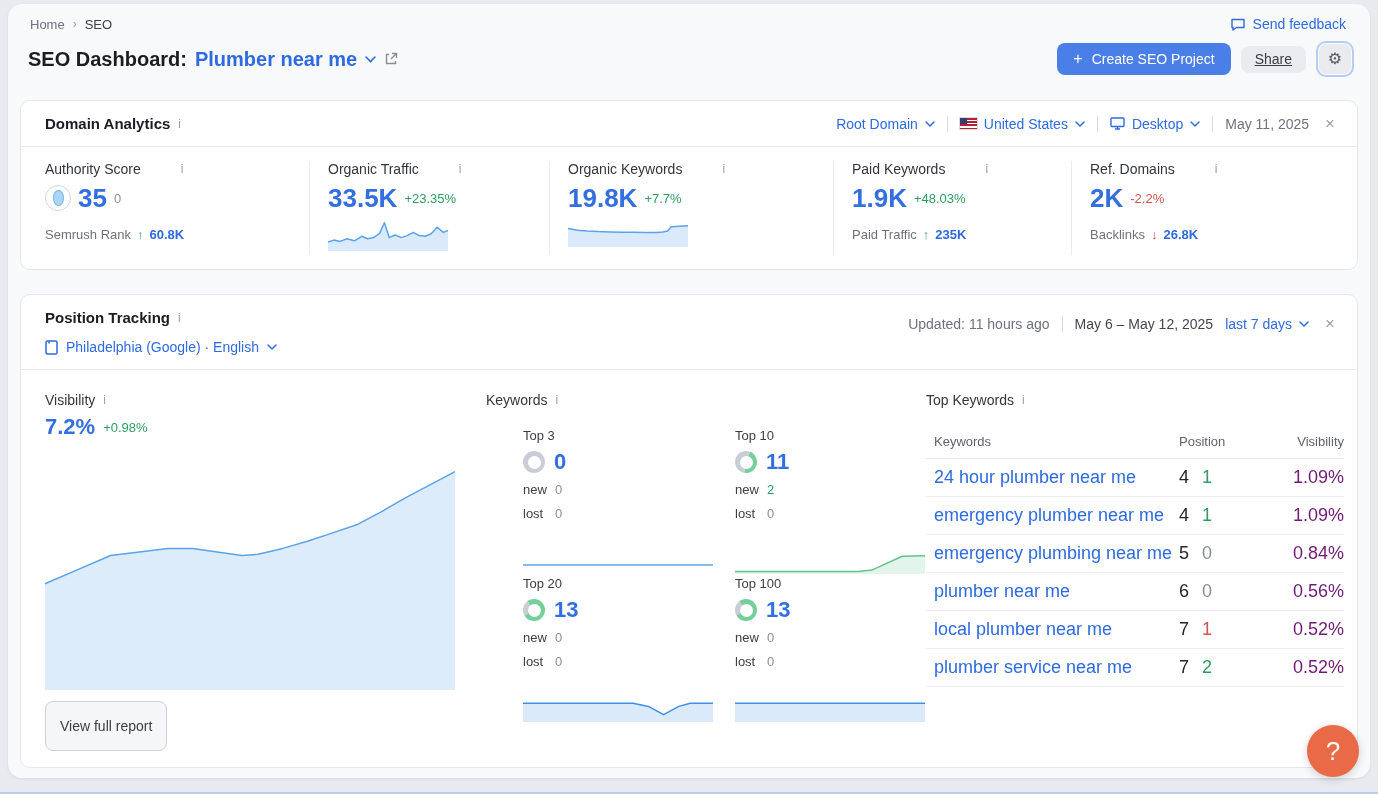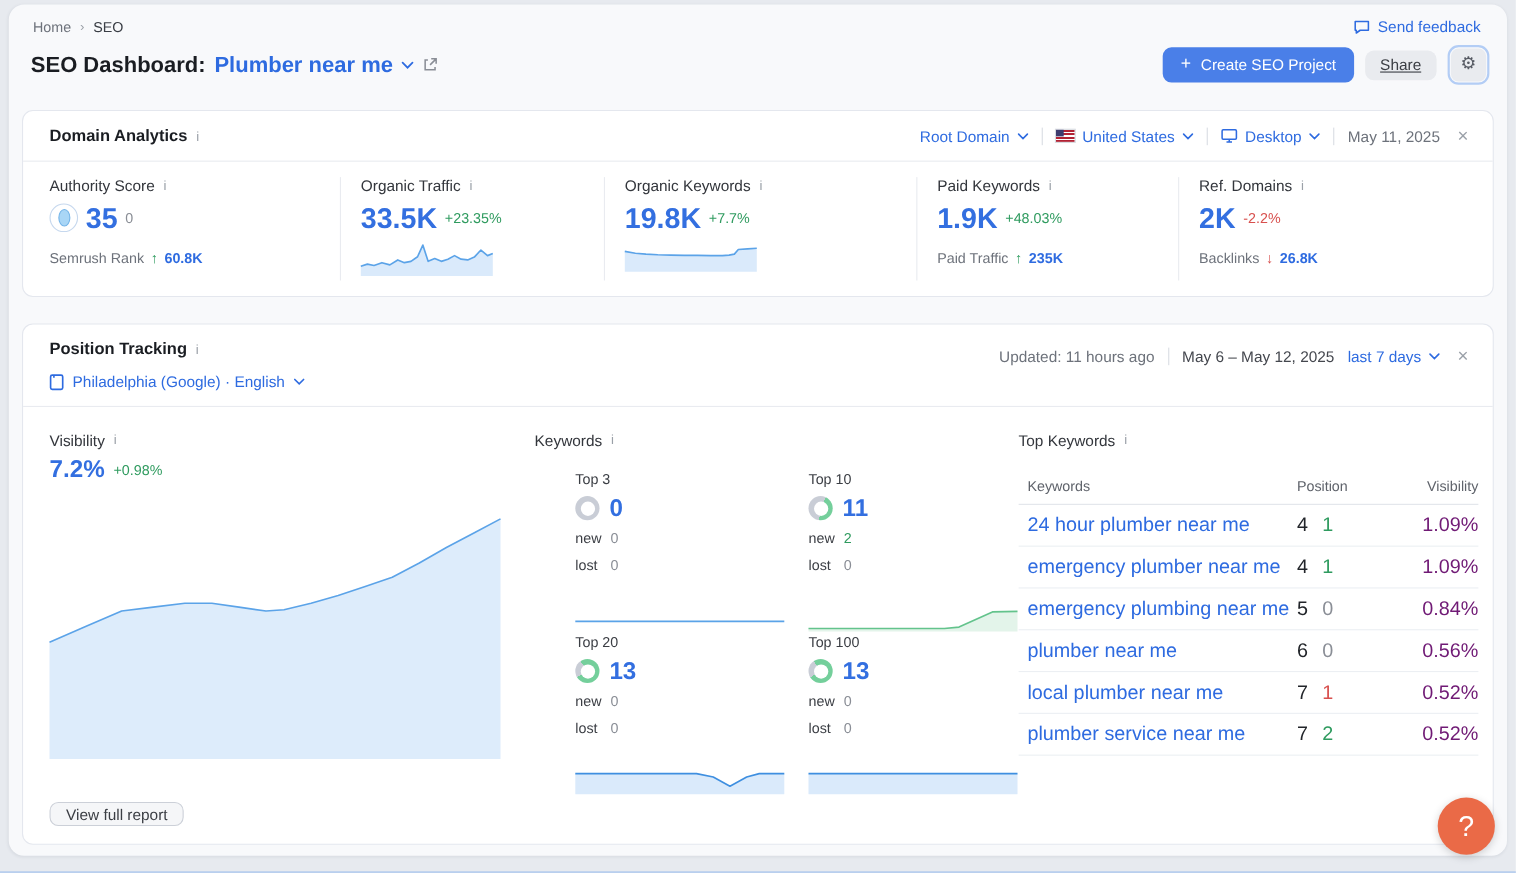--- a/index.html
+++ b/index.html
@@ -39,21 +39,21 @@
   .vsep { width:1px; height:16px; background:#d9dce3; margin:0 12px; }
   .da-date { color:#6d727b; }
   .close { color:#9aa0a8; font-size:17px; margin-left:16px; cursor:pointer; line-height:1; }
   .us-flag { width:17px; height:11px; display:inline-block; background:repeating-linear-gradient(#b22234 0 1.6px,#fff 1.6px 3.2px); position:relative; outline:1px solid #d8dbe0; }
   .us-flag::after { content:""; position:absolute; left:0; top:0; width:7px; height:6px; background:#3c3b6e; }
 
   
   .da-metrics { position:absolute; left:24px; right:24px; top:60px; bottom:14px; display:grid; grid-template-columns:264px 240px 284px 238px 1fr; }
   .da-col { border-left:1px solid #e9ebf0; padding-left:18px; position:relative; }
   .da-col:first-child { border-left:none; padding-left:0; }
-  .m-label { font-size:14px; color:#33363c; display:flex; align-items:center; }
+  .m-label { font-size:14px; color:#33363c; display:flex; align-items:center;gap:32px; }
   .m-value-row { margin-top:8px; display:flex; align-items:center; gap:7px; }
   .m-value { font-size:26px; font-weight:700; color:#336fe0; line-height:1; }
   .m-change { font-size:13px; font-weight:400; }
   .m-change.up { color:#2f9b5f; } .m-change.down { color:#d8504e; }
   .m-delta { font-size:13px; color:#8a8e96; }
   .m-sub { margin-top:16px; font-size:13px; color:#6d727b; display:flex; align-items:center; gap:6px; }
   .arrow-up { color:#2f9b5f; } .arrow-down { color:#d8504e; }
   .m-link { color:#2e6be0; cursor:pointer;font-weight:bold; }
   .m-spark { display:block; margin-top:8px; overflow:visible; }
   .as-icon { width:26px; height:26px; border:1.5px solid #c6d8ee; border-radius:50%; display:inline-flex; align-items:center; justify-content:center; }
@@ -89,21 +89,21 @@
 
   .pt-topkw { position:absolute; left:905px; top:97px; width:418px; }
   .tk-head { margin-top:26px; display:grid; grid-template-columns:1fr 85px 80px; padding:0 0 9px 8px; border-bottom:1px solid #e2e5ea; color:#5f636b; font-size:13px; }
   .tk-head .r { text-align:right; }
   .tk-row { display:grid; grid-template-columns:1fr 85px 80px; align-items:center; height:38px; border-bottom:1px solid #eceff3; padding-left:8px; font-size:18px; }
   .tk-kw { color:#2e6be0; cursor:pointer; }
   .tk-pos { display:flex; gap:13px; }
   .tk-pos .p { color:#22252a; }
   .tk-vis { text-align:right; color:#701a75; }
 
-  .view-report { position:absolute; left:24px; bottom:16px; background:#f5f6f8; border:1px solid #ccd0d8; border-radius:8px; padding:2px 14px; font-size:14px; color:#3b3e44; font-family:inherit; cursor:pointer; }
+  .view-report { position:absolute; left:24px; bottom:16px; background:#f5f6f8; border:1px solid #ccd0d8; border-radius:8px; padding:16px 14px; font-size:14px; color:#3b3e44; font-family:inherit; cursor:pointer; }
 
   .help-fab { position:fixed; right:19px; bottom:17px; width:52px; height:52px; border-radius:50%; background:#ea6a47; color:#fff; border:none; font-size:26px; font-family:inherit; cursor:pointer; box-shadow:0 2px 8px rgba(0,0,0,.18); }
   .bottom-line { position:fixed; left:0; right:0; bottom:0; height:2px; background:#b9cfee; }
   svg { overflow:visible; }
 </style>
 </head>
 <body>
 
 <div class="app">
 

